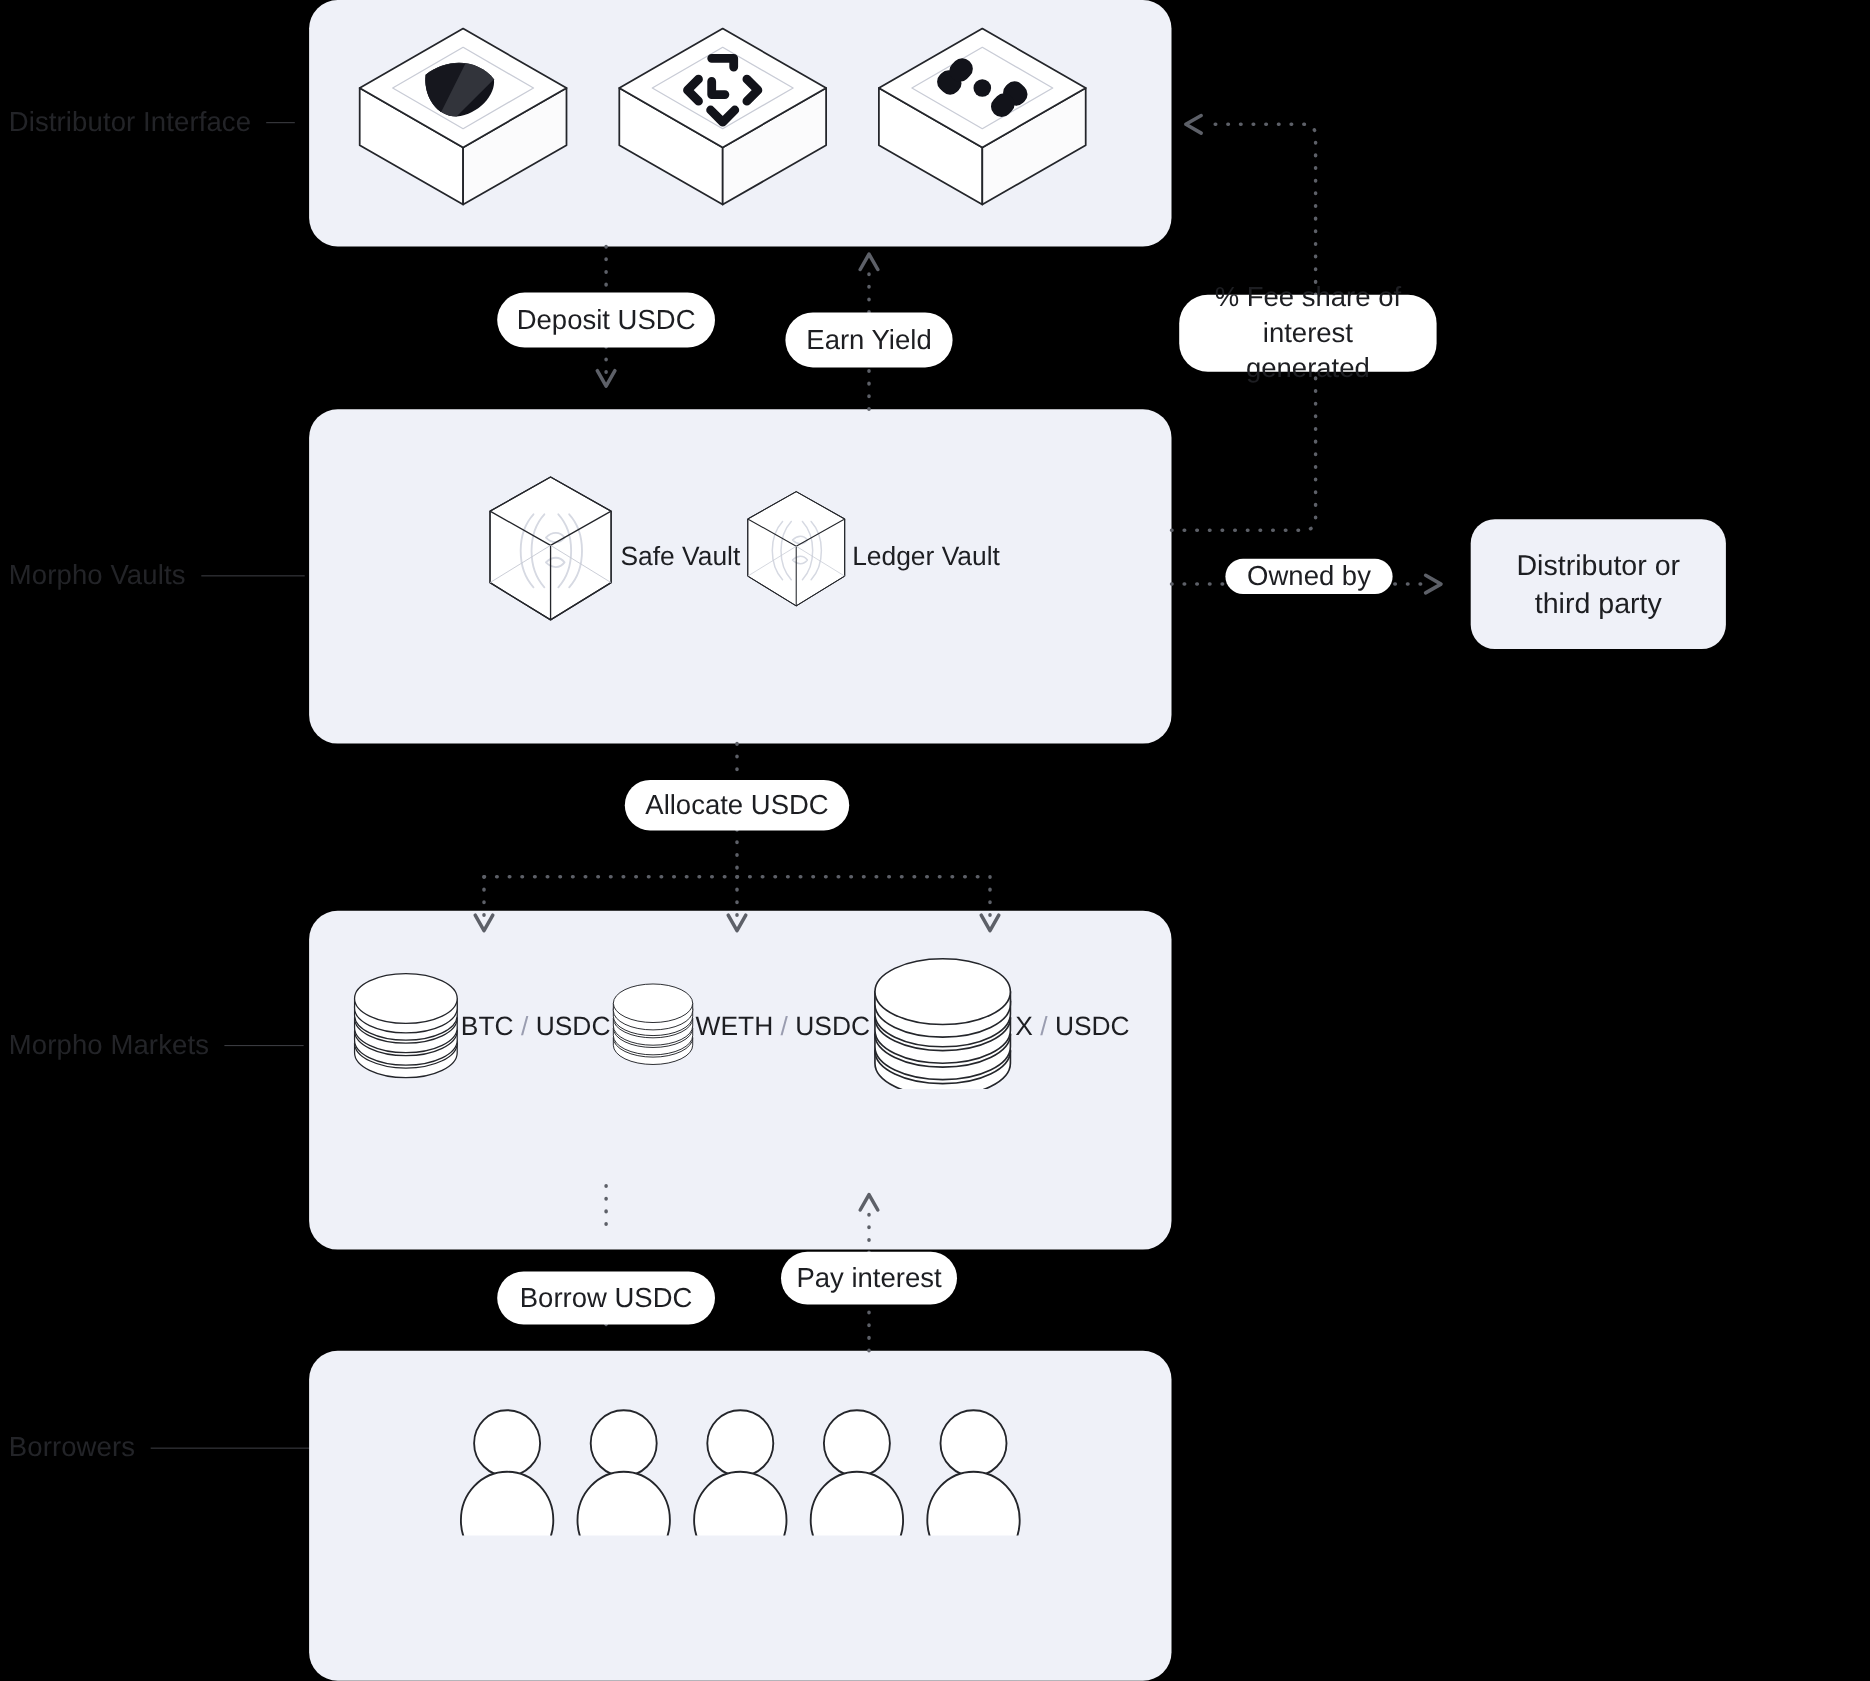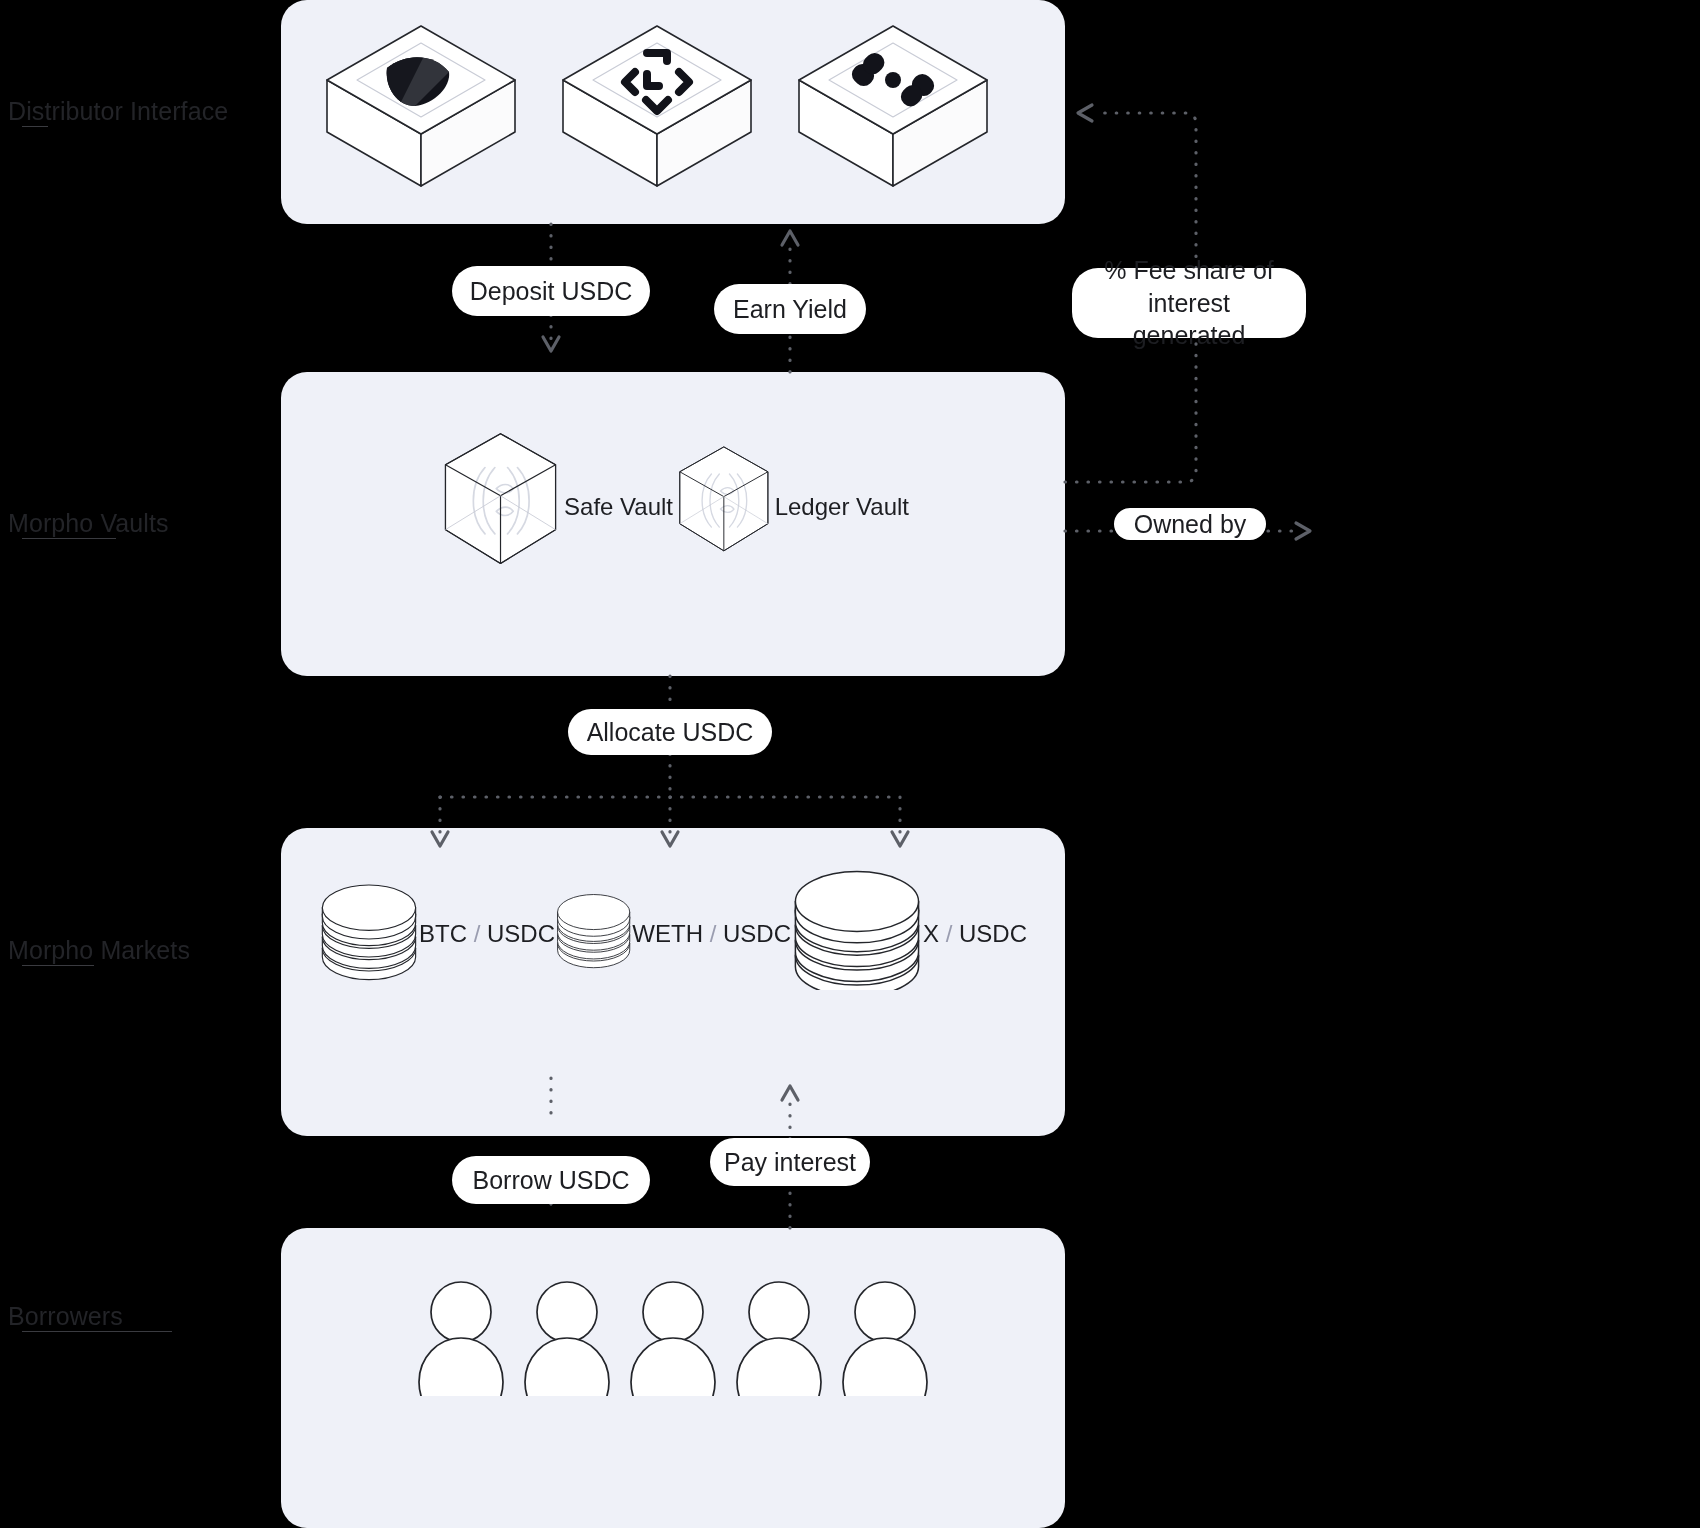--- a/index.html
+++ b/index.html
@@ -20,26 +20,25 @@
     position: absolute;
     left: 0; top: 0;
     width: 1700px;
     height: 1528px;
   }
 
   
   .row-label {
     position: absolute;
     display: flex;
-    align-items: flex-start;
+    align-items: center;
     white-space: nowrap;
     font-size: 25px;
     letter-spacing: 0.1px;
     color: #232428;
-    flex-direction: column;
   }
   .row-label .rl-text { color: #232428; }
   .row-label .rl-line {
     display: block;
     height: 1px;
     background: #3a3b40;
     margin-left: 14px;
   }
 
   
@@ -415,20 +414,26 @@
           <ellipse cx="44" cy="104" rx="42" ry="44" fill="#ffffff" stroke="#24262b" stroke-width="1.7"></ellipse>
         </svg>
         <svg width="88" height="118" viewBox="0 0 88 118">
           <circle cx="44" cy="34" r="30" fill="#ffffff" stroke="#24262b" stroke-width="1.7"></circle>
           <ellipse cx="44" cy="104" rx="42" ry="44" fill="#ffffff" stroke="#24262b" stroke-width="1.7"></ellipse>
         </svg>
       </div>
     </div>
   </div>
 
+  <div class="rightbox" style="left:1337px; top:472px; width:232px; height:118px;">
+    <div>
+      <div>Distributor or</div>
+      <div>third party</div>
+    </div>
+  </div>
 
   <div class="pill" style="left:452px; top:266px; width:198px; height:50px;">
     <span>Deposit USDC</span>
   </div>
 
   <div class="pill" style="left:714px; top:284px; width:152px; height:50px;">
     <span>Earn Yield</span>
   </div>
 
   <div class="pill two-line" style="left:1072px; top:268px; width:234px; height:70px;">

